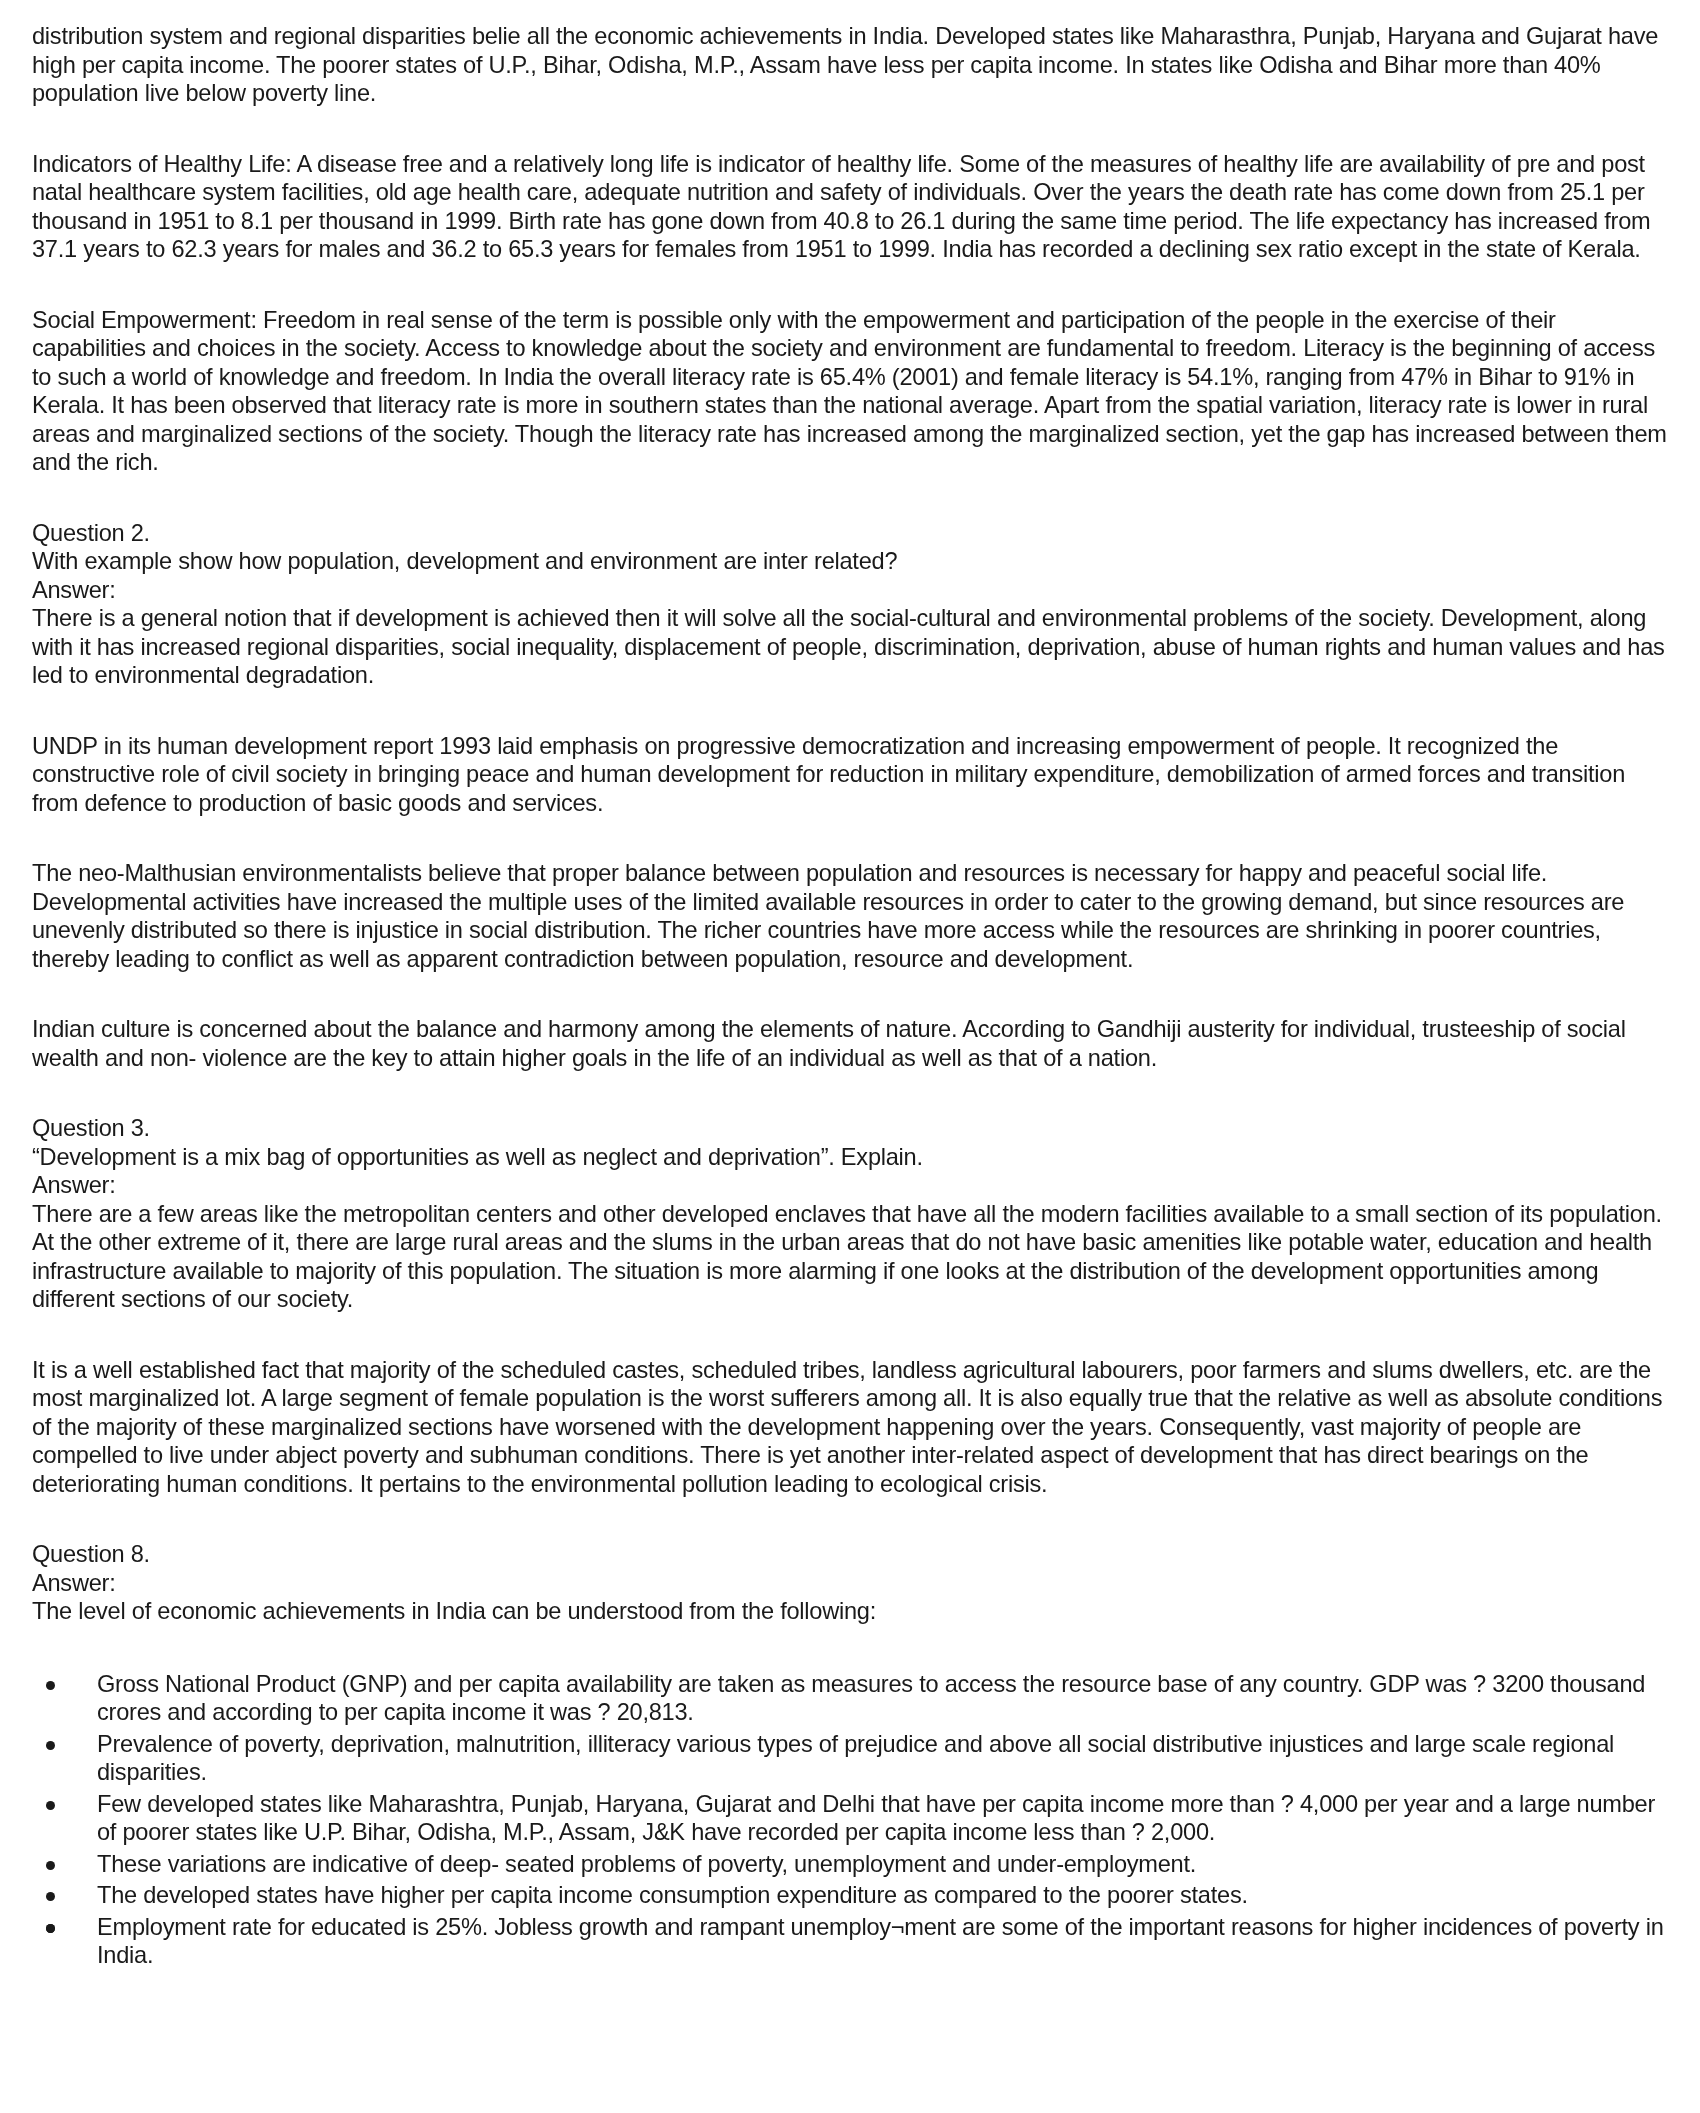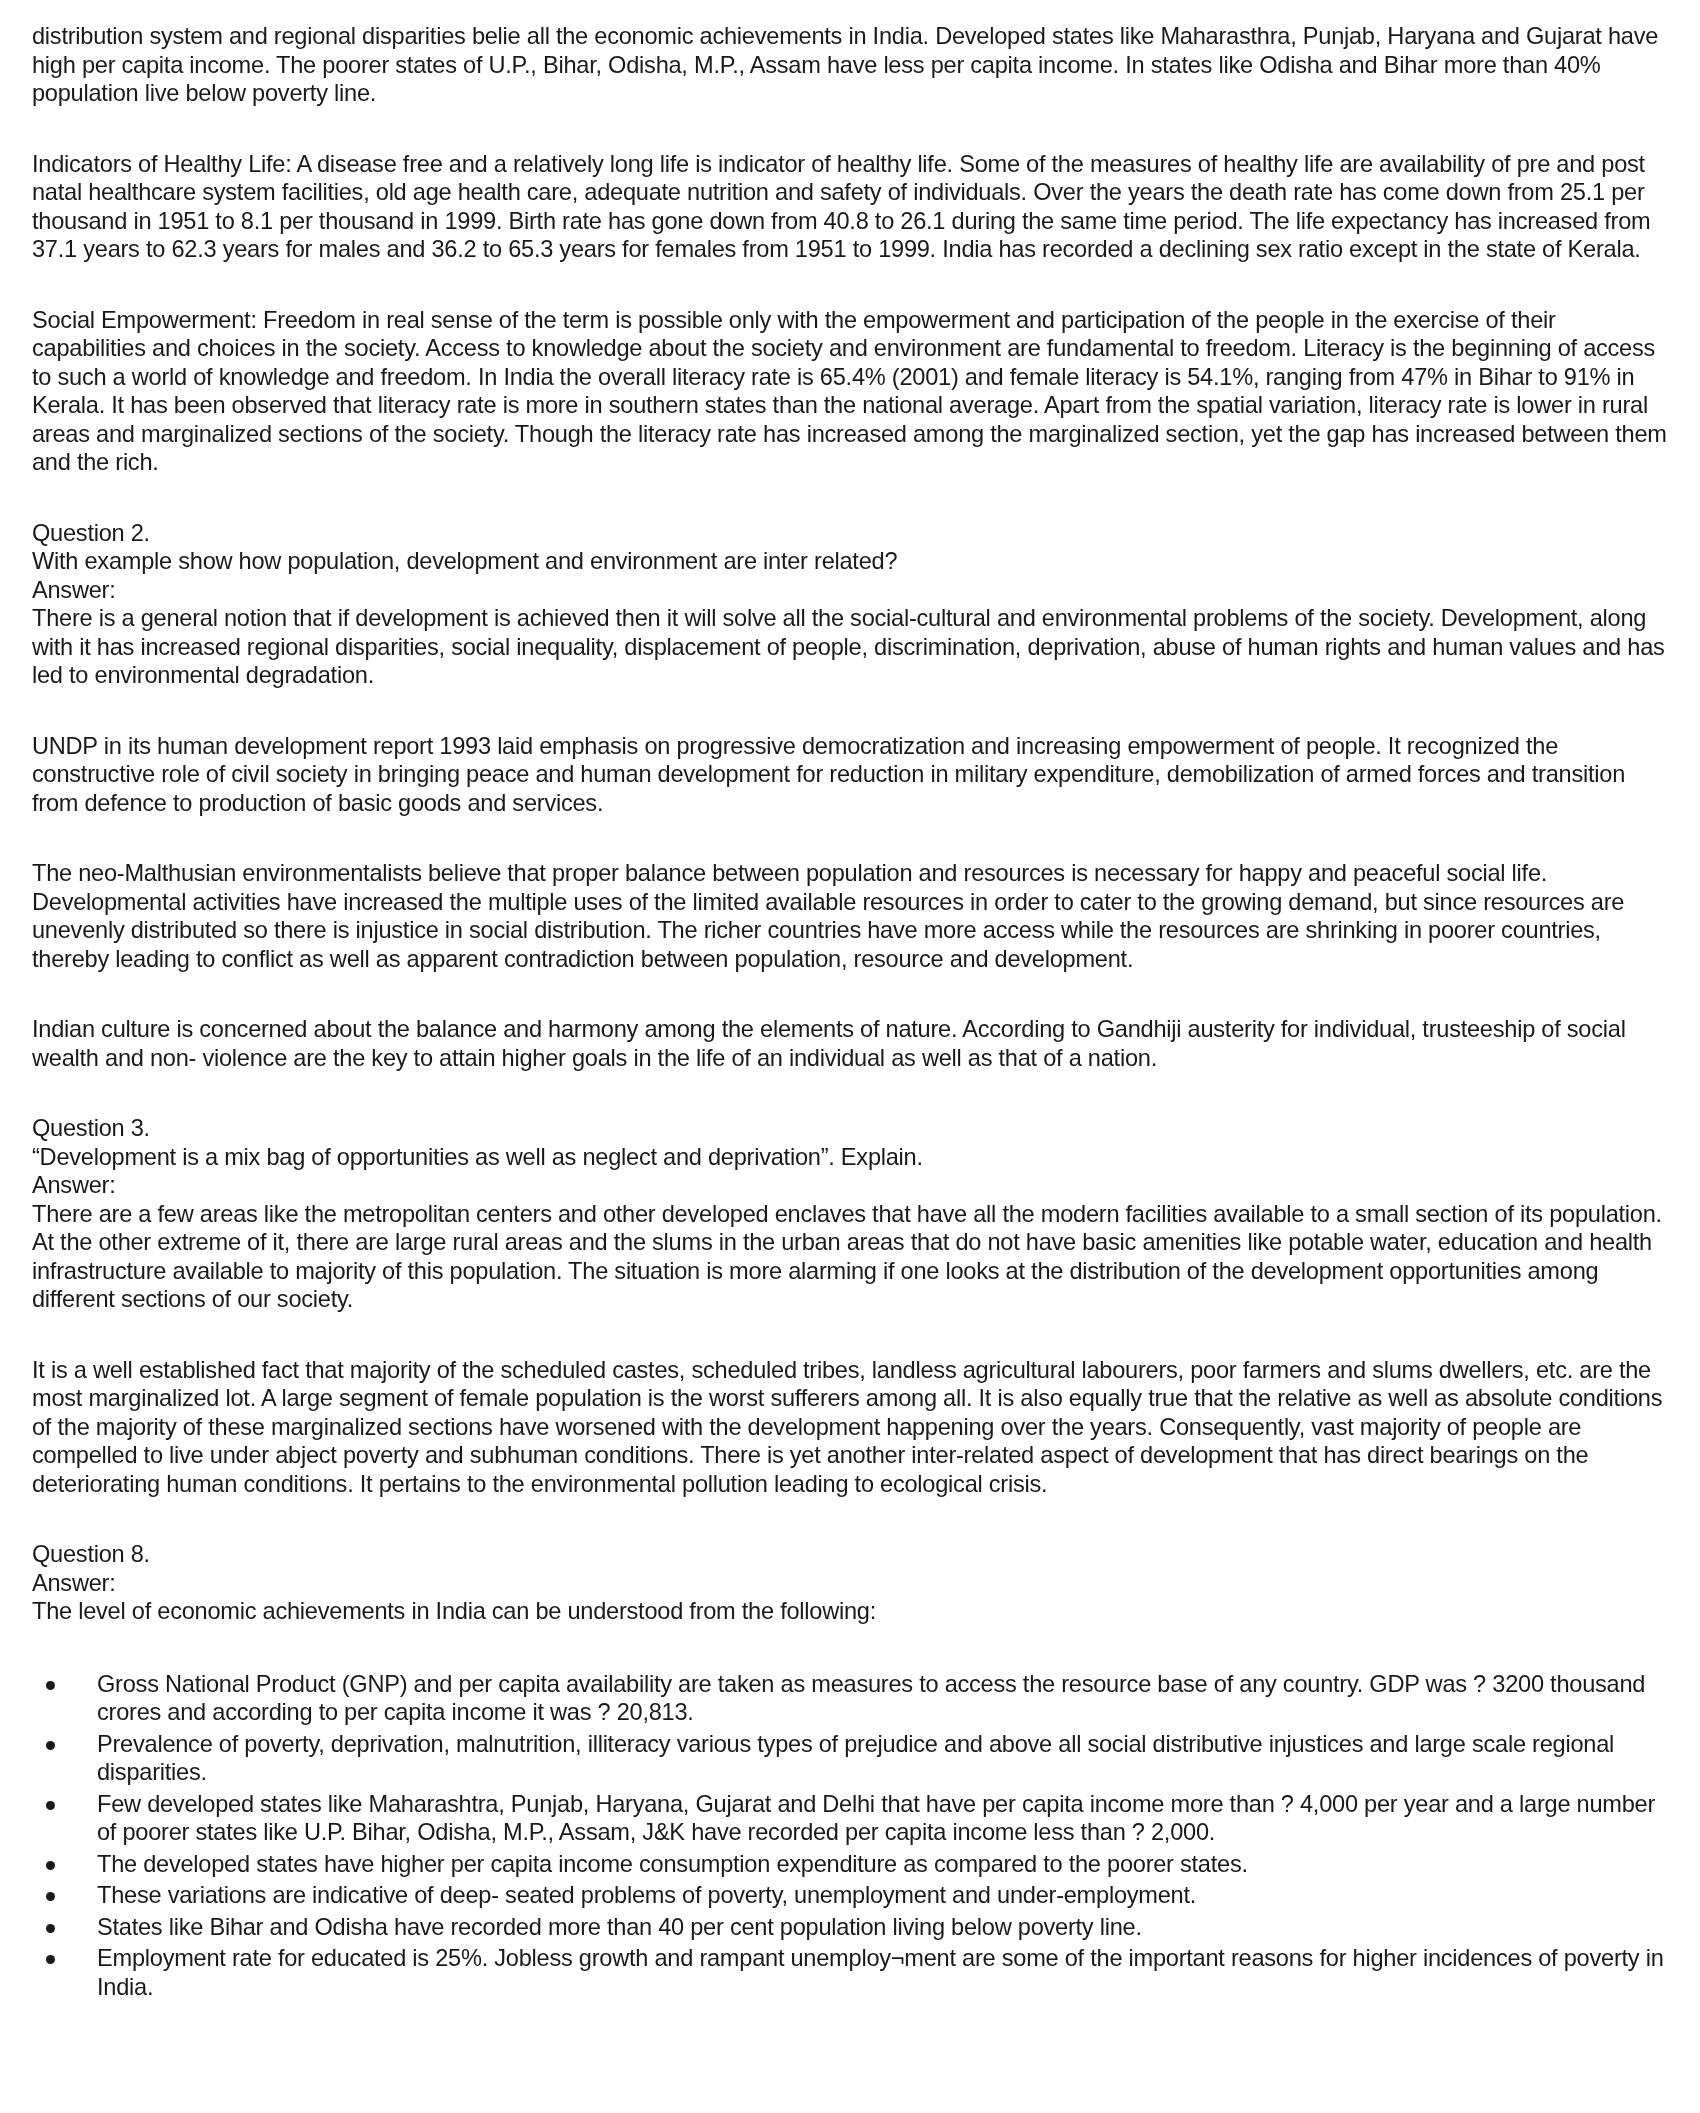--- a/index.html
+++ b/index.html
@@ -97,29 +97,28 @@
     <li>
       <span class="bullet-dot"></span>
       <span>Prevalence of poverty, deprivation, malnutrition, illiteracy various types of prejudice and above all social distributive injustices and large scale regional disparities.</span>
     </li>
     <li>
       <span class="bullet-dot"></span>
       <span>Few developed states like Maharashtra, Punjab, Haryana, Gujarat and Delhi that have per capita income more than ? 4,000 per year and a large number of poorer states like U.P. Bihar, Odisha, M.P., Assam, J&amp;K have recorded per capita income less than ? 2,000.</span>
     </li>
     <li>
       <span class="bullet-dot"></span>
+      <span>These variations are indicative of deep- seated problems of poverty, unemployment and under-employment.</span>
+    </li>
+    <li>
+      <span class="bullet-dot"></span>
       <span>The developed states have higher per capita income consumption expenditure as compared to the poorer states.</span>
     </li>
     <li>
       <span class="bullet-dot"></span>
-      <span>These variations are indicative of deep- seated problems of poverty, unemployment and under-employment.</span>
-    </li>
-    <li>
-      <span class="bullet-dot"></span>
-      <span>States like Bihar and Odisha have recorded more than 40 per cent population living below poverty line.</span>
     </li>
     <li>
       <span class="bullet-dot"></span>
       <span>Employment rate for educated is 25%. Jobless growth and rampant unemploy¬ment are some of the important reasons for higher incidences of poverty in India.</span>
     </li>
   </ul>
 
 </div>
 
 </body></html>

